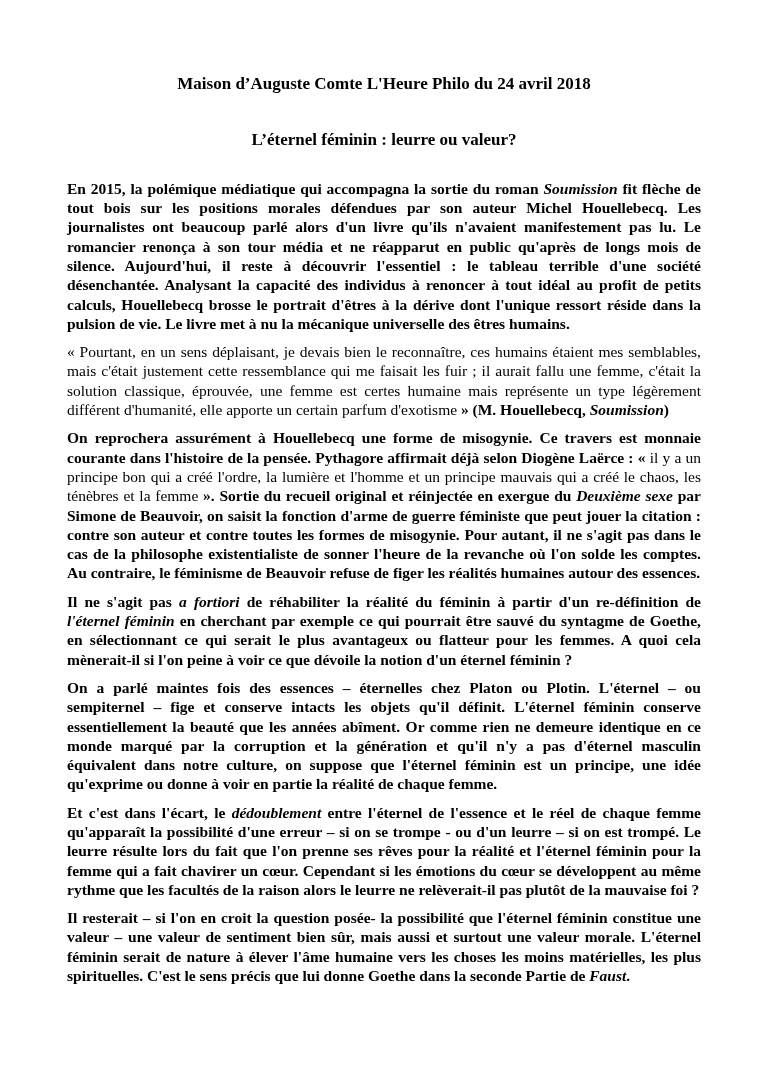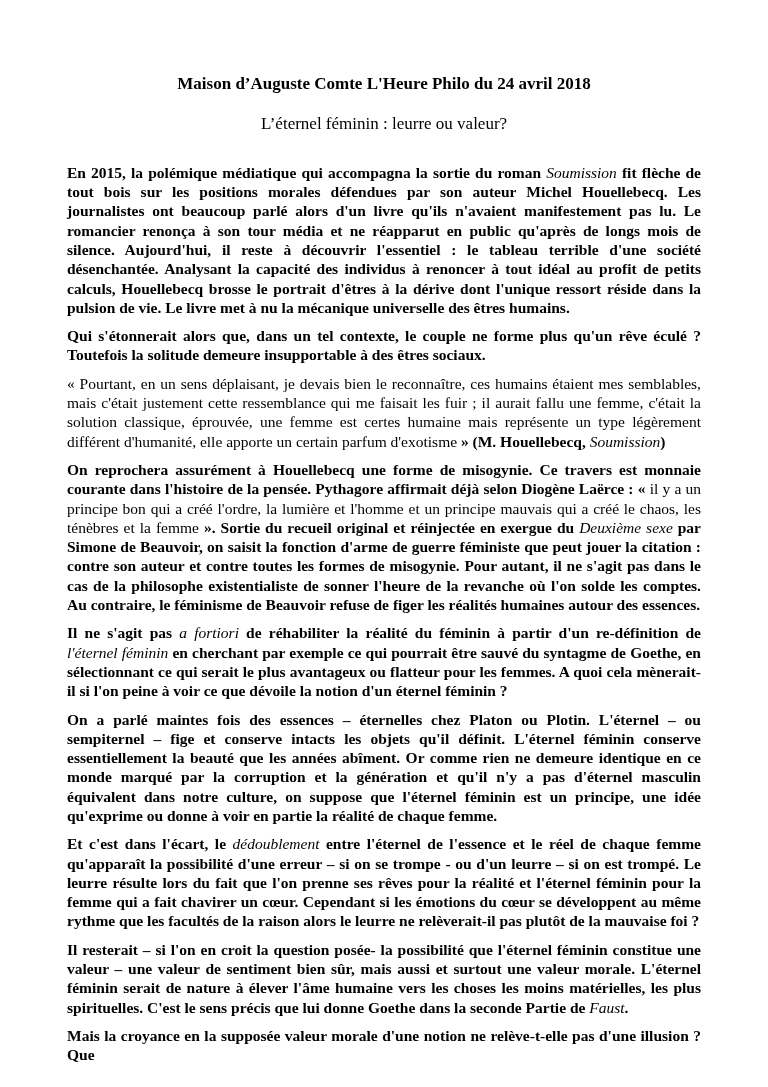--- a/index.html
+++ b/index.html
@@ -17,47 +17,45 @@
   }
   .doc-title {
     text-align: center;
     font-size: 17px;
     font-weight: 700;
     line-height: 1.2;
   }
   .doc-subtitle {
     text-align: center;
     font-size: 17px;
-    font-weight: 400;
+    font-weight: 700;
     line-height: 1.2;
-    margin-top: 20px;
+    margin-top: 36px;
   }
   .doc-body {
     margin-top: 28px;
   }
   .para {
     font-size: 15.5px;
     line-height: 19.3px;
     text-align: justify;
     margin-bottom: 9px;
   }
   .run-normal { font-style: normal; font-weight: 700; }
-  .run-italic { font-style: italic; font-weight: 400; }
+  .run-italic { font-style: italic; font-weight: 700; }
   .run-bold   { font-style: normal; font-weight: 400; }
 </style>
 </head>
 <body>
 
 <div class="page">
   <h1 class="doc-title">Maison d’Auguste Comte L'Heure Philo du 24 avril 2018</h1>
   <h2 class="doc-subtitle">L’éternel féminin : leurre ou valeur?</h2>
   <div class="doc-body">
       <p class="para"><span class="run-normal">En 2015, la polémique médiatique qui accompagna la sortie du roman </span><span class="run-italic">Soumission</span><span class="run-normal"> fit flèche de tout bois sur les positions morales défendues par son auteur Michel Houellebecq. Les journalistes ont beaucoup parlé alors d'un livre qu'ils n'avaient manifestement pas lu. Le romancier renonça à son tour média et ne réapparut en public qu'après de longs mois de silence. Aujourd'hui, il reste à découvrir l'essentiel : le tableau terrible d'une société désenchantée. Analysant la capacité des individus à renoncer à tout idéal au profit de petits calculs, Houellebecq brosse le portrait d'êtres à la dérive dont l'unique ressort réside dans la pulsion de vie. Le livre met à nu la mécanique universelle des êtres humains.</span></p>
-      <p class="para"><span class="run-normal">Qui s'étonnerait alors que, dans un tel contexte, le couple ne forme plus qu'un rêve éculé ? Toutefois la solitude demeure insupportable à des êtres sociaux.</span></p>
       <p class="para"><span class="run-bold">« Pourtant, en un sens déplaisant, je devais bien le reconnaître, ces humains étaient mes semblables, mais c'était justement cette ressemblance qui me faisait les fuir ; il aurait fallu une femme, c'était la solution classique, éprouvée, une femme est certes humaine mais représente un type légèrement différent d'humanité, elle apporte un certain parfum d'exotisme</span><span class="run-normal"> » (M. Houellebecq, </span><span class="run-italic">Soumission</span><span class="run-normal">)</span></p>
       <p class="para"><span class="run-normal">On reprochera assurément à Houellebecq une forme de misogynie. Ce travers est monnaie courante dans l'histoire de la pensée. Pythagore affirmait déjà selon Diogène Laërce : « </span><span class="run-bold">il y a un principe bon qui a créé l'ordre, la lumière et l'homme et un principe mauvais qui a créé le chaos, les ténèbres et la femme</span><span class="run-normal"> ». Sortie du recueil original et réinjectée en exergue du </span><span class="run-italic">Deuxième sexe</span><span class="run-normal"> par Simone de Beauvoir, on saisit la fonction d'arme de guerre féministe que peut jouer la citation : contre son auteur et contre toutes les formes de misogynie. Pour autant, il ne s'agit pas dans le cas de la philosophe existentialiste de sonner l'heure de la revanche où l'on solde les comptes. Au contraire, le féminisme de Beauvoir refuse de figer les réalités humaines autour des essences.</span></p>
       <p class="para"><span class="run-normal">Il ne s'agit pas </span><span class="run-italic">a fortiori</span><span class="run-normal"> de réhabiliter la réalité du féminin à partir d'un re-définition de </span><span class="run-italic">l'éternel féminin</span><span class="run-normal"> en cherchant par exemple ce qui pourrait être sauvé du syntagme de Goethe, en sélectionnant ce qui serait le plus avantageux ou flatteur pour les femmes. A quoi cela mènerait-il si l'on peine à voir ce que dévoile la notion d'un éternel féminin ?</span></p>
       <p class="para"><span class="run-normal">On a parlé maintes fois des essences – éternelles chez Platon ou Plotin. L'éternel – ou sempiternel – fige et conserve intacts les objets qu'il définit. L'éternel féminin conserve essentiellement la beauté que les années abîment. Or comme rien ne demeure identique en ce monde marqué par la corruption et la génération et qu'il n'y a pas d'éternel masculin équivalent dans notre culture, on suppose que l'éternel féminin est un principe, une idée qu'exprime ou donne à voir en partie la réalité de chaque femme.</span></p>
       <p class="para"><span class="run-normal">Et c'est dans l'écart, le </span><span class="run-italic">dédoublement</span><span class="run-normal"> entre l'éternel de l'essence et le réel de chaque femme qu'apparaît la possibilité d'une erreur – si on se trompe - ou d'un leurre – si on est trompé. Le leurre résulte lors du fait que l'on prenne ses rêves pour la réalité et l'éternel féminin pour la femme qui a fait chavirer un cœur. Cependant si les émotions du cœur se développent au même rythme que les facultés de la raison alors le leurre ne relèverait-il pas plutôt de la mauvaise foi ?</span></p>
       <p class="para"><span class="run-normal">Il resterait – si l'on en croit la question posée- la possibilité que l'éternel féminin constitue une valeur –  une valeur de sentiment bien sûr, mais aussi et surtout une valeur morale. L'éternel féminin serait de nature à élever l'âme humaine vers les choses les moins matérielles, les plus spirituelles. C'est le sens précis que lui donne Goethe dans la seconde Partie de </span><span class="run-italic">Faust</span><span class="run-normal">.</span></p>
-      <p class="para"><span class="run-normal">Mais la croyance en la supposée valeur morale d'une notion ne relève-t-elle pas d'une illusion ? Que</span></p>
     </div>
 </div>
 
 </body></html>

